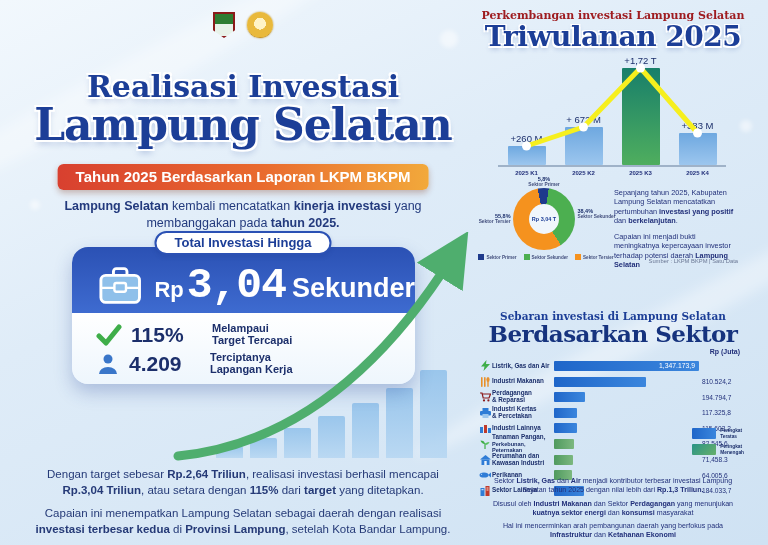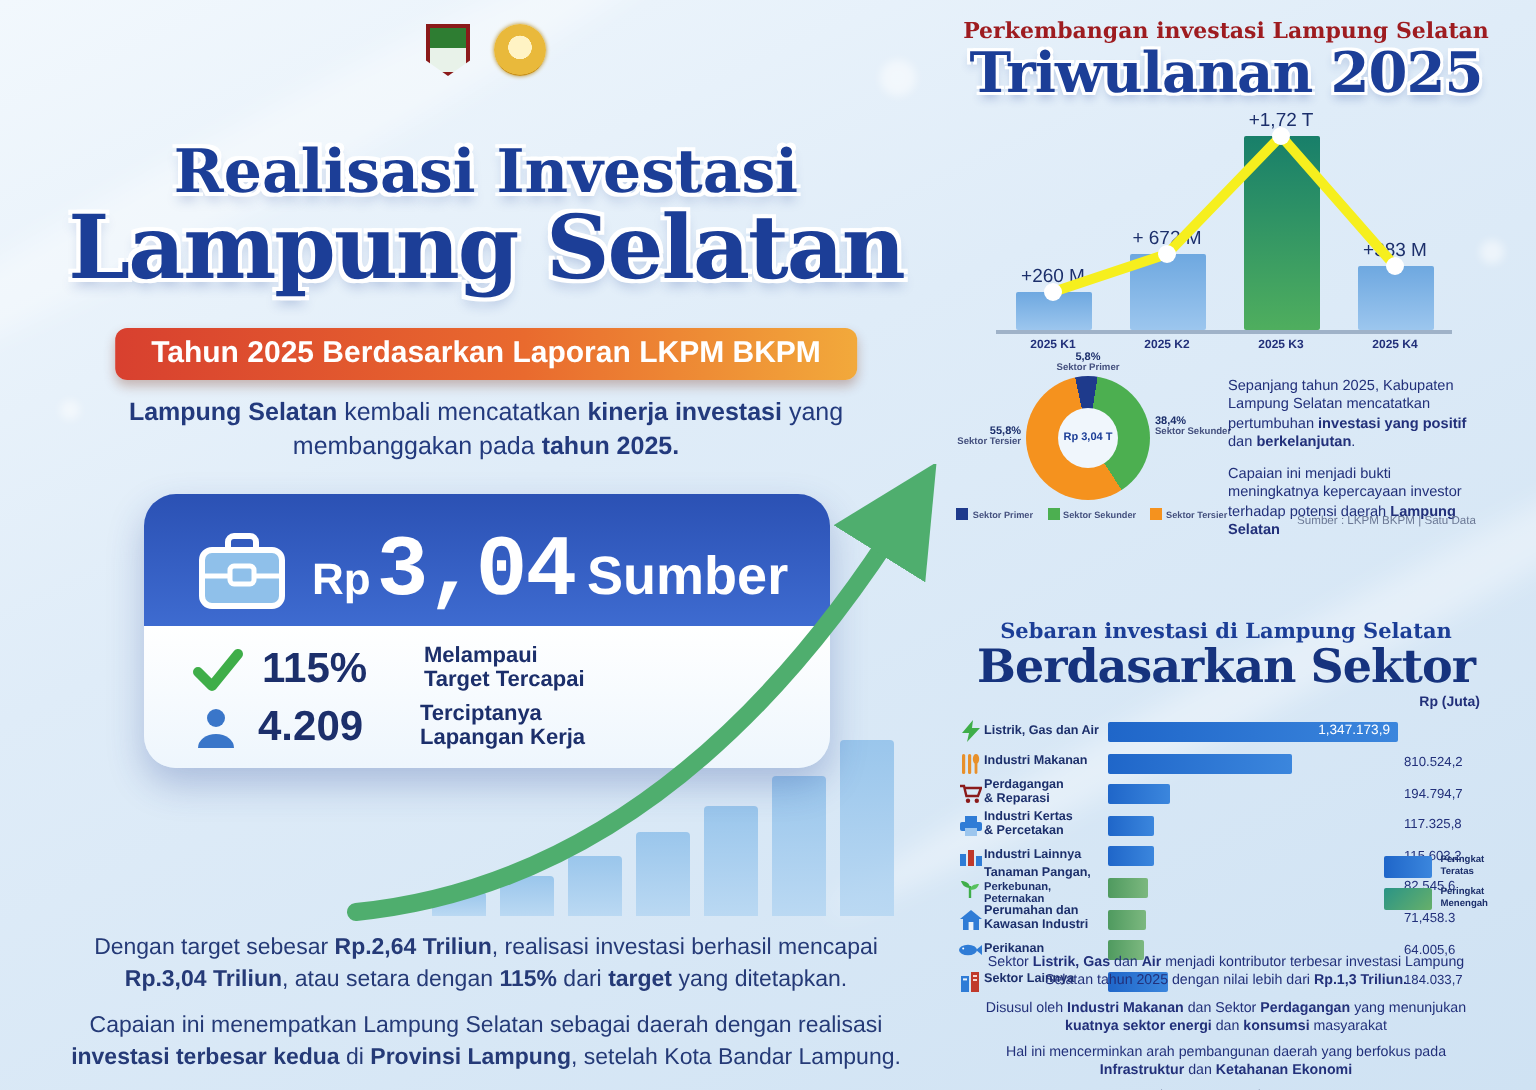--- a/index.html
+++ b/index.html
@@ -143,33 +143,34 @@
 
     <h1 class="l-title">
       <span class="t1">Realisasi Investasi</span>
       <span class="t2">Lampung Selatan</span>
     </h1>
 
     <div class="banner">Tahun 2025 Berdasarkan Laporan LKPM BKPM</div>
 
     <p class="intro"><span class="b">Lampung Selatan</span><span> kembali mencatatkan </span><span class="b">kinerja investasi</span><span> yang membanggakan pada </span><span class="b">tahun 2025.</span></p>
 
+    <div class="pill">Total Investasi Hingga</div>
 
     <div class="card">
       <div class="card-top">
         <svg width="46" height="40" viewBox="0 0 46 40">
           <rect x="3" y="10" width="40" height="28" rx="5" fill="#8fc0ea" stroke="#fff" stroke-width="3"></rect>
           <path d="M16 10 V6 a3 3 0 0 1 3-3 h8 a3 3 0 0 1 3 3 V10" fill="none" stroke="#fff" stroke-width="3"></path>
           <line x1="3" y1="23" x2="43" y2="23" stroke="#fff" stroke-width="2.5"></line>
           <rect x="17" y="18" width="12" height="9" rx="2" fill="#8fc0ea" stroke="#fff" stroke-width="2.5"></rect>
         </svg>
         <div class="amount">
           <span class="cur">Rp</span>
           <span class="num">3,04</span>
-          <span class="unit">Sumber</span>
+          <span class="unit">Sekunder</span>
         </div>
       </div>
       <div class="card-body">
         <div class="stat-row">
           <svg width="26" height="22" viewBox="0 0 26 22">
             <path d="M3 12 L10 19 L23 3" fill="none" stroke="#3fae49" stroke-width="5" stroke-linecap="round" stroke-linejoin="round"></path>
           </svg>
           <span class="stat-val">115%</span>
           <span class="stat-lbl">
             <span>Melampaui</span><br>

